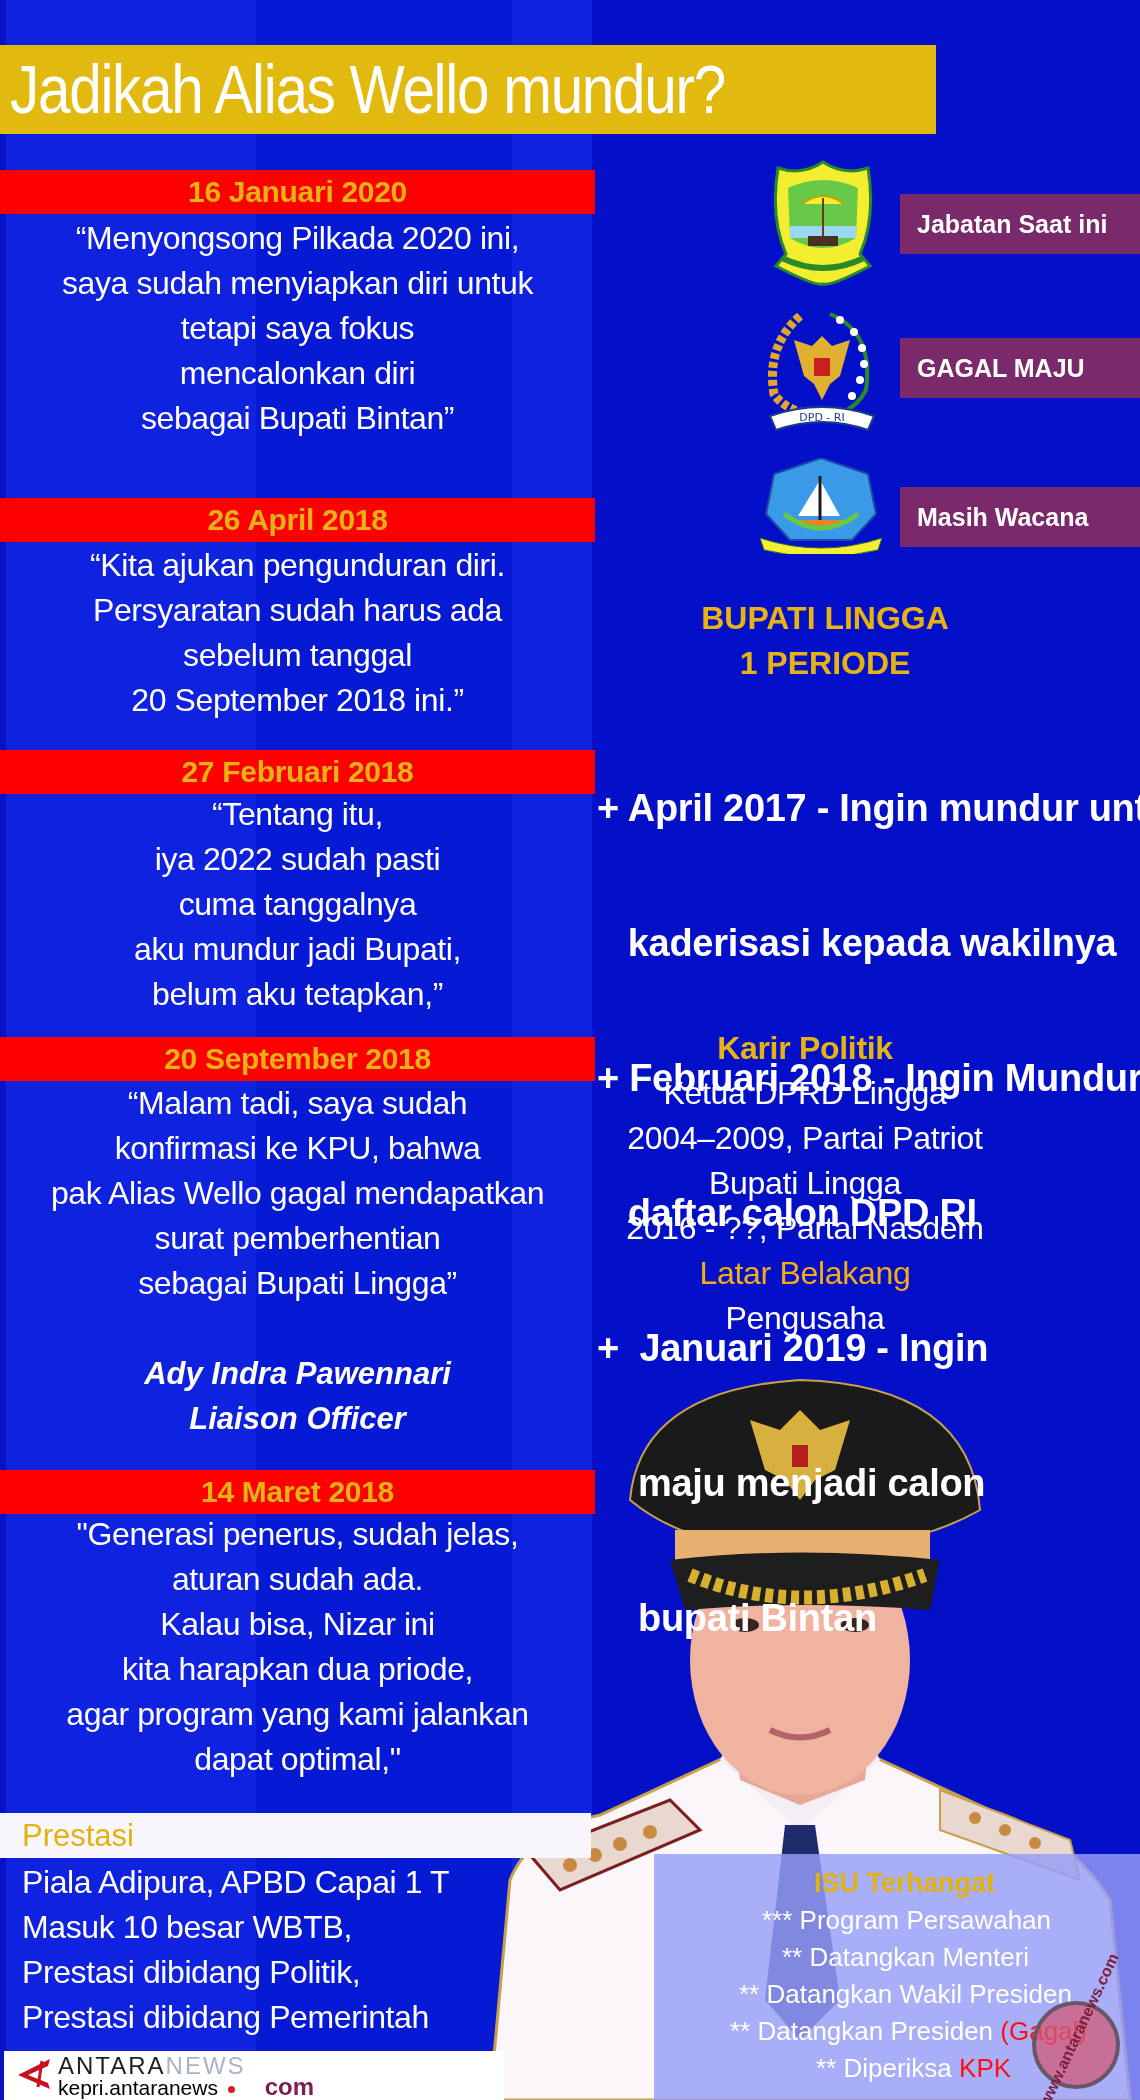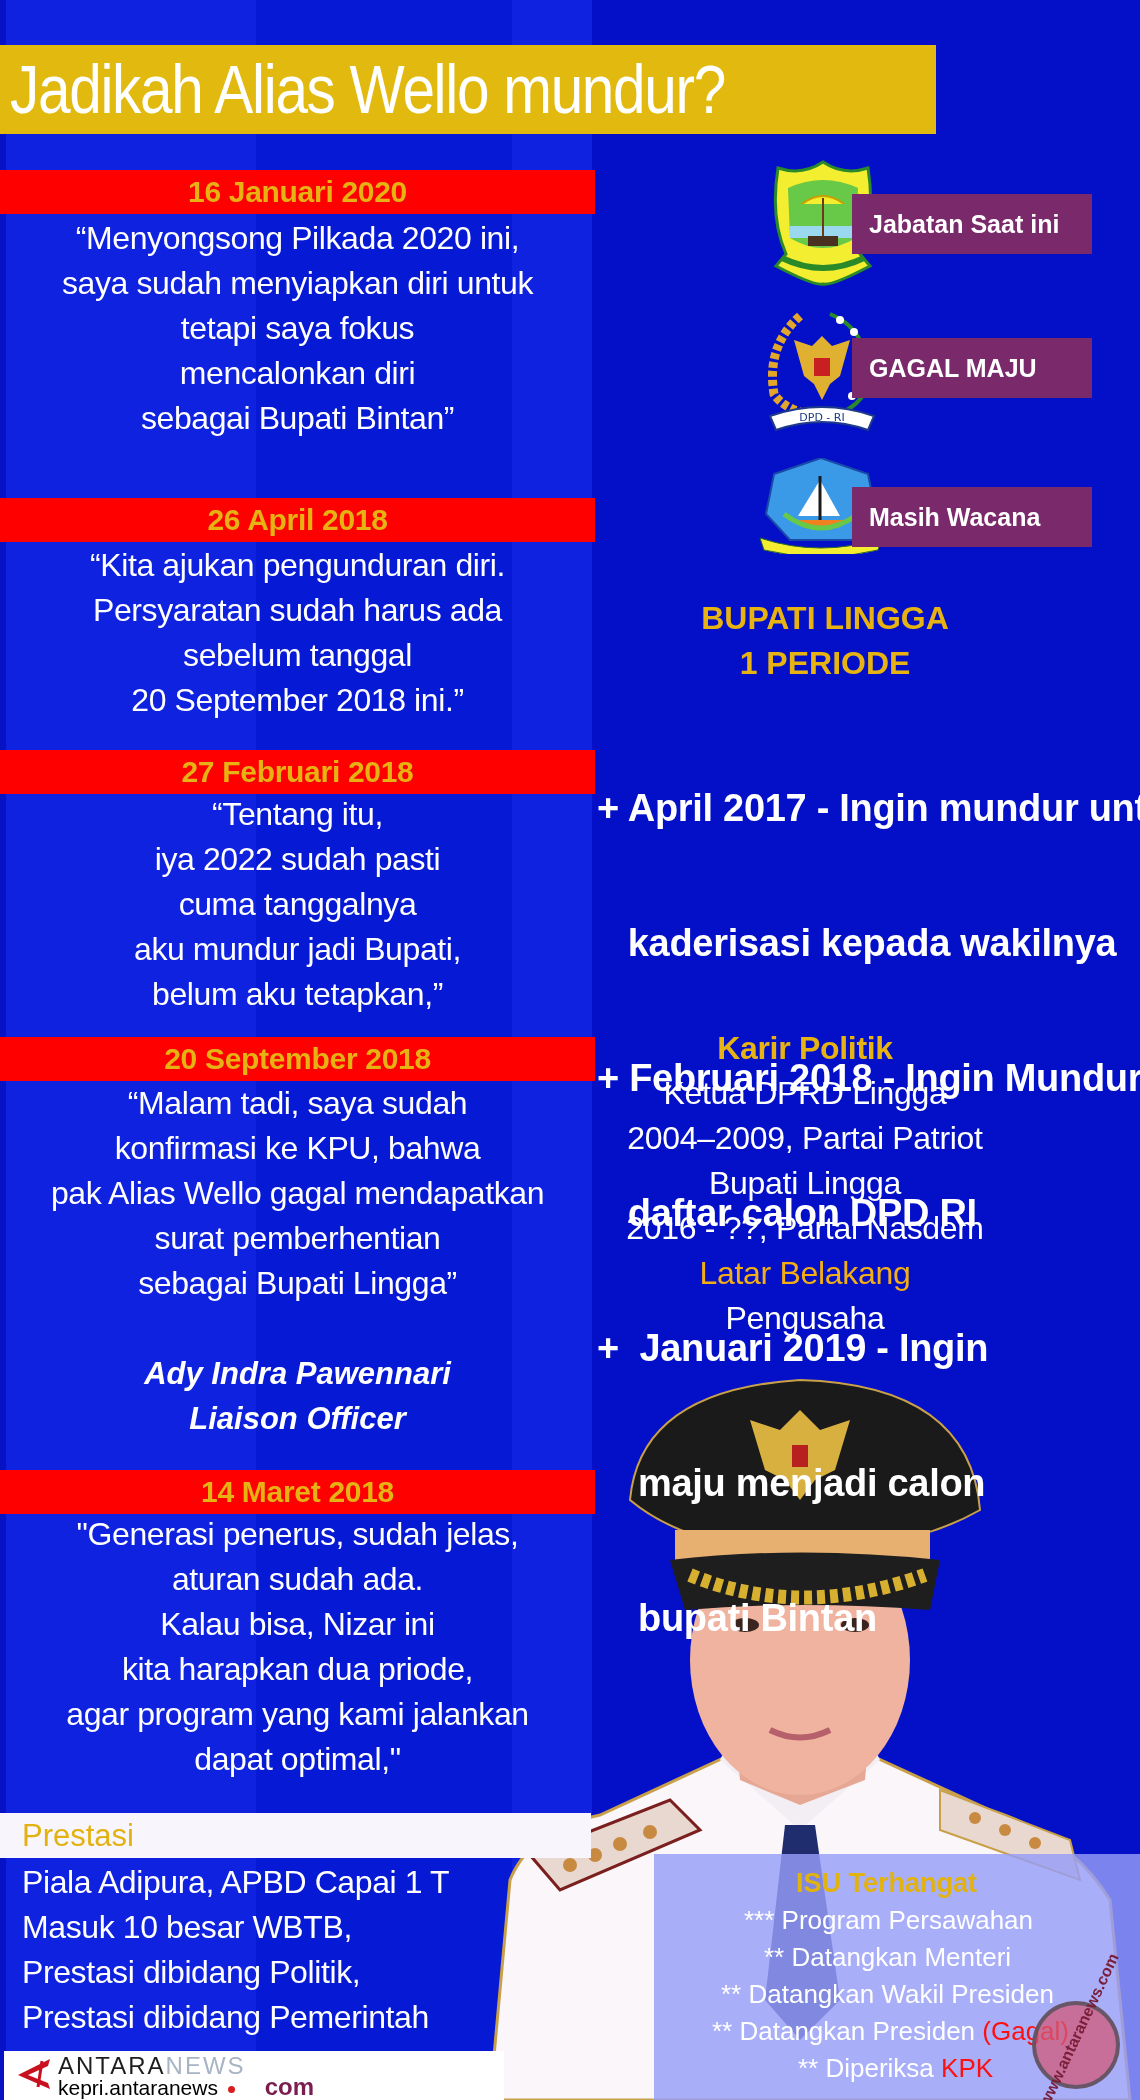--- a/index.html
+++ b/index.html
@@ -66,21 +66,21 @@
 
   
   .footer {
     position: absolute; left: 4px; top: 2051px; width: 500px; height: 49px;
     background: #ffffff;
   }
 
   
   .logo { position: absolute; }
   .status-tag {
-    position: absolute; left: 852px; width: 240px; height: 60px;
+    position: absolute; left: 900px; width: 240px; height: 60px;
     background: #7a2a6a;
     display: flex; align-items: center; padding-left: 17px;
     font-weight: bold; font-size: 25px; color: #ffffff; white-space: nowrap;
   }
   .gold-head {
     position: absolute; color: #e6b313; font-weight: bold; text-align: center;
     white-space: nowrap;
   }
   .rlist {
     position: absolute; left: 597px; top: 696px; font-size: 38px; line-height: 45px;
@@ -95,21 +95,21 @@
   .career span { display: block; }
   .career .g { color: #e6b313; font-weight: bold; }
   .career .o { color: #f2ae14; }
 
   
   .isu-box {
     position: absolute; left: 654px; top: 1854px; width: 486px; height: 246px;
     background: rgba(150, 158, 248, 0.82);
   }
   .isu-text {
-    position: absolute; left: 636px; top: 1865px; width: 406px;
+    position: absolute; left: 654px; top: 1865px; width: 406px;
     font-size: 26px; line-height: 37px; white-space: nowrap;
   }
   .isu-text span { display: block; position: relative; }
   .isu-title { color: #e2b20f; font-weight: bold; }
   .red { color: #ff1010; }
 </style>
 </head>
 <body>
 
 <div class="stripe" style="left:0;width:6px;background:#0612c4;"></div>

